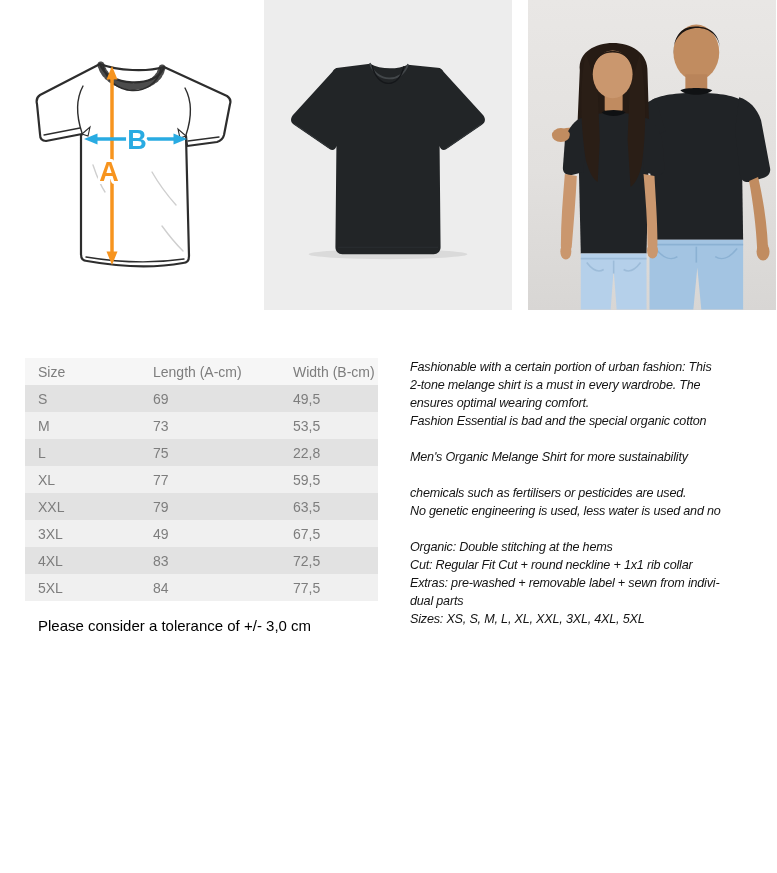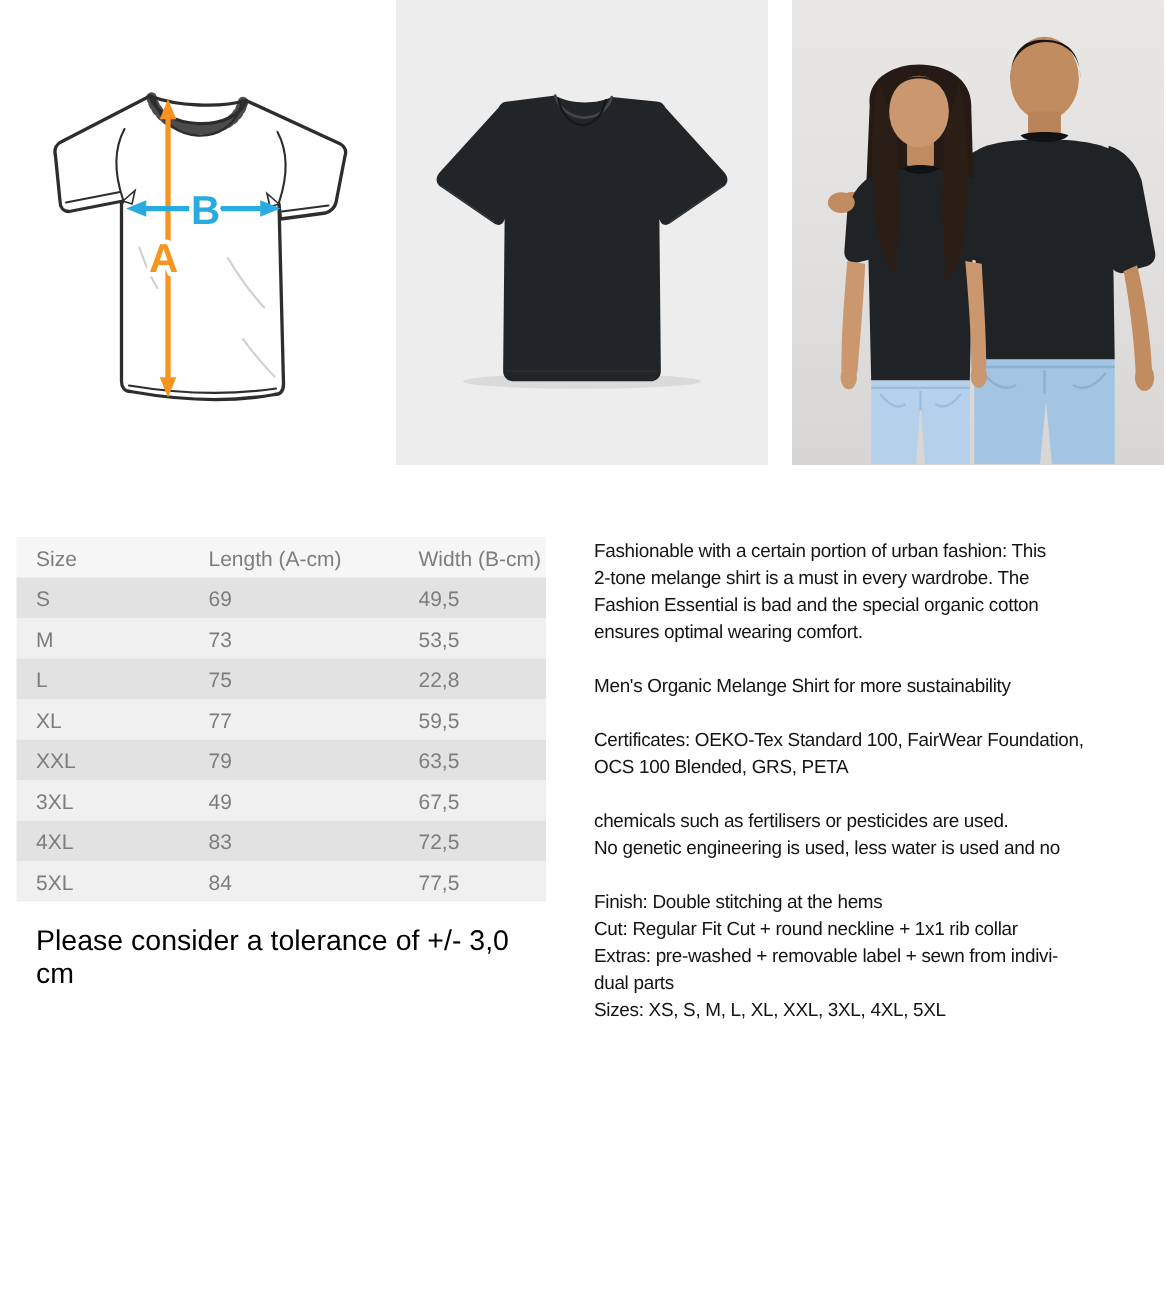--- a/index.html
+++ b/index.html
@@ -8,34 +8,34 @@
 
   
   .gallery{display:flex;gap:16px;}
   .tile{margin:0;padding:0;width:248px;height:310px;overflow:hidden;flex:0 0 auto;}
   .tile svg{display:block;}
   .tile-diagram{background:#ffffff;}
   .tile-flat{background:var(--flat_bg,#ededed);}
   .tile-models{background:linear-gradient(180deg,#e9e7e5 0%,#e2e0de 55%,#d8d6d4 100%);}
 
   
-  .content{display:flex;align-items:flex-start;margin-top:48px;padding-left:11px;}
+  .content{display:flex;align-items:flex-start;margin-top:48px;padding-left:25px;}
   .left-col{width:353px;flex:0 0 auto;}
   table.size-chart{width:353px;border-collapse:collapse;table-layout:fixed;
     font-size:14px;color:var(--table_text,#7d7d7d);}
   table.size-chart th,table.size-chart td{box-sizing:border-box;height:27px;padding:0 0 0 13px;
     text-align:left;font-weight:400;vertical-align:middle;white-space:nowrap;}
   table.size-chart col.c1{width:115px;} table.size-chart col.c2{width:140px;} table.size-chart col.c3{width:98px;}
   table.size-chart thead tr{background:var(--table_header_bg,#f6f6f6);}
   table.size-chart tbody tr:nth-child(odd){background:var(--table_row_dark,#e2e2e2);}
   table.size-chart tbody tr:nth-child(even){background:var(--table_row_light,#f0f0f0);}
-  .tolerance{margin:16px 0 0 13px;font-size:19px;color:#000;}
+  .tolerance{margin:16px 0 0 13px;font-size:15px;color:#000;}
 
   .description{margin-left:32px;width:360px;font-size:12.6px;line-height:18px;
-    color:var(--body_text,#141414);letter-spacing:-0.2px;}
+    color:var(--body_text,#141414);letter-spacing:-0.2px;font-style:italic;}
   .description .para{margin:0 0 18px 0;}
   .description .line{white-space:nowrap;}
 
   
   .dim-label{font-family:"Liberation Sans",sans-serif;font-weight:bold;font-size:27px;
     paint-order:stroke;stroke:#ffffff;stroke-width:6px;stroke-linejoin:round;text-anchor:middle;}
 </style>
 </head>
 <body>
 
@@ -215,36 +215,32 @@
             </tr>
           </tbody>
       </table>
       <p class="tolerance">Please consider a tolerance of +/- 3,0 cm</p>
     </div>
 
     <div class="description">
         <div class="para">
           <div class="line">Fashionable with a certain portion of urban fashion: This</div>
           <div class="line">2-tone melange shirt is a must in every wardrobe. The</div>
+          <div class="line">ensures optimal wearing comfort.</div>
           <div class="line">Fashion Essential is bad and the special organic cotton</div>
-          <div class="line">ensures optimal wearing comfort.</div>
         </div>
         <div class="para">
           <div class="line">Men's Organic Melange Shirt for more sustainability</div>
-        </div>
-        <div class="para">
-          <div class="line">Certificates: OEKO-Tex Standard 100, FairWear Foundation,</div>
-          <div class="line">OCS 100 Blended, GRS, PETA</div>
         </div>
         <div class="para">
           <div class="line">chemicals such as fertilisers or pesticides are used.</div>
           <div class="line">No genetic engineering is used, less water is used and no</div>
         </div>
         <div class="para">
-          <div class="line">Finish: Double stitching at the hems</div>
+          <div class="line">Organic: Double stitching at the hems</div>
           <div class="line">Cut: Regular Fit Cut + round neckline + 1x1 rib collar</div>
           <div class="line">Extras: pre-washed + removable label + sewn from indivi-</div>
           <div class="line">dual parts</div>
           <div class="line">Sizes: XS, S, M, L, XL, XXL, 3XL, 4XL, 5XL</div>
         </div>
       </div>
   </div>
 </div>
 
 </body></html>

